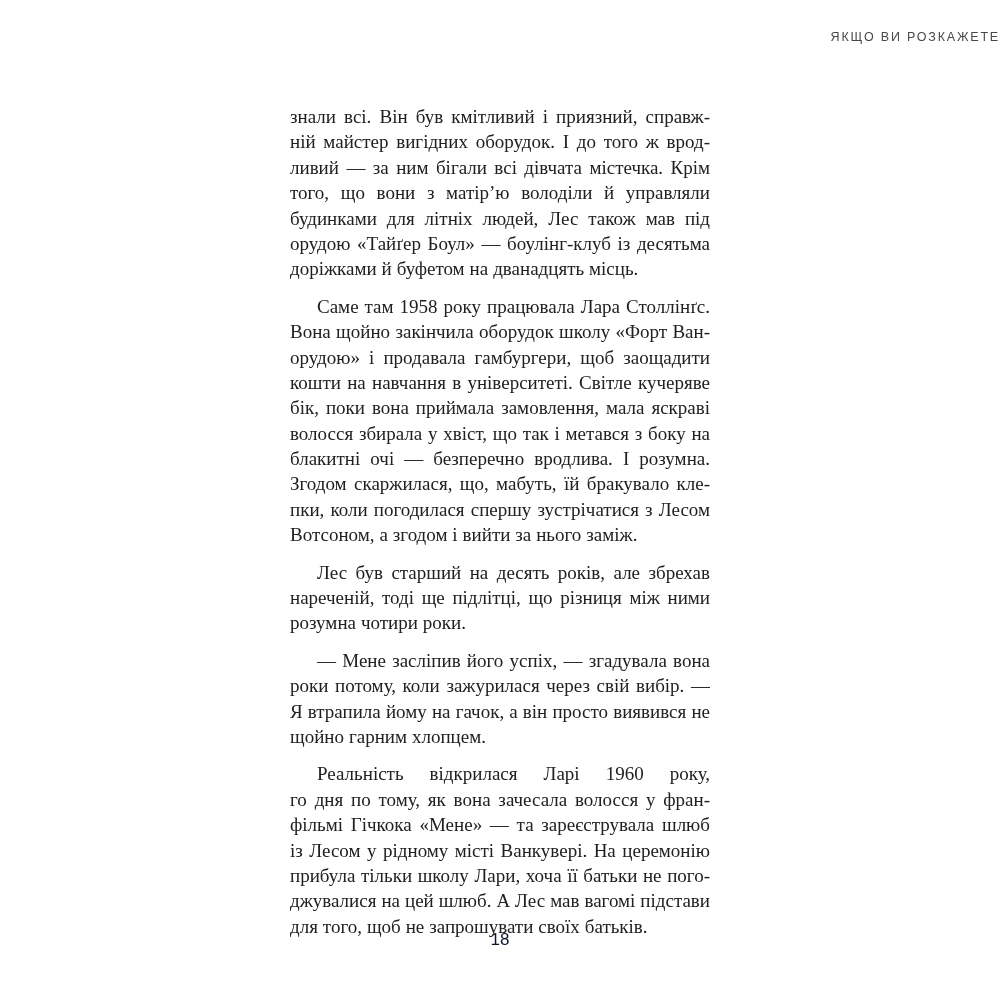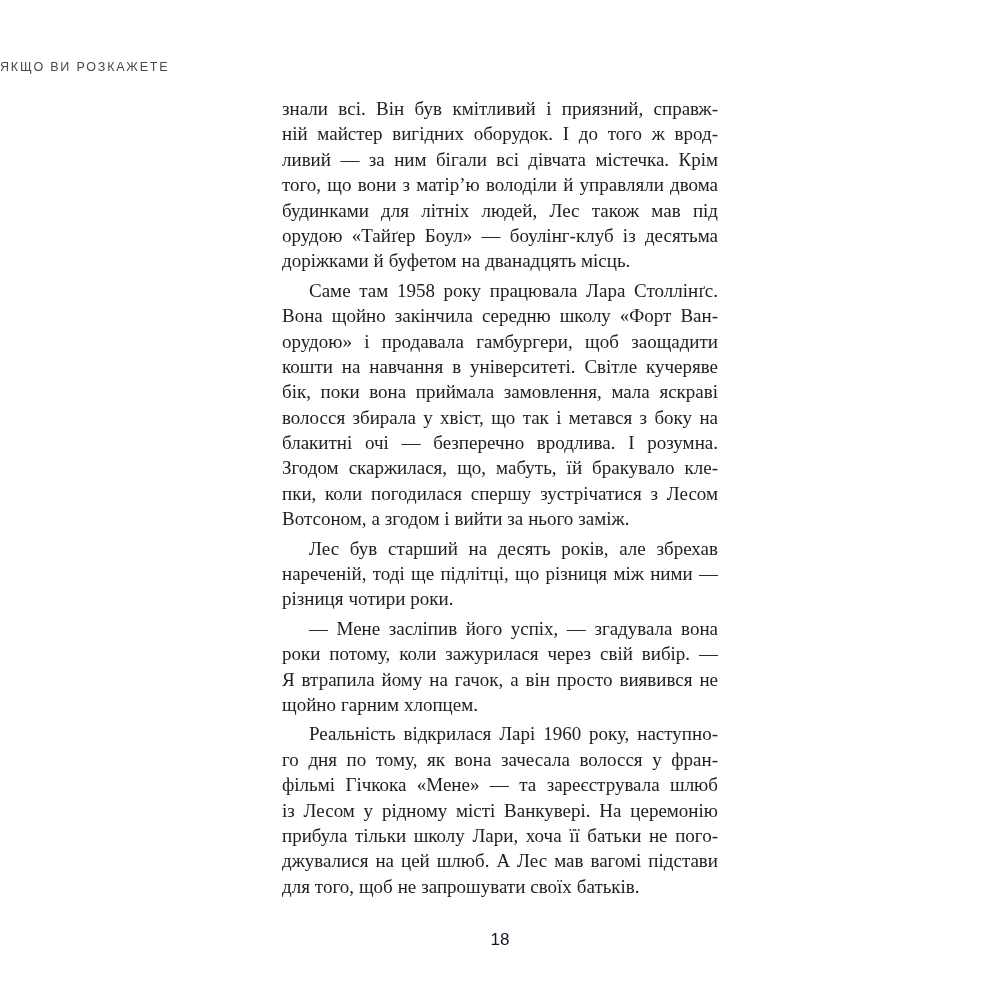--- a/index.html
+++ b/index.html
@@ -10,38 +10,38 @@
   .page {
     position: relative;
     width: 1000px;
     height: 1000px;
     background: #ffffff;
     overflow: hidden;
     font-family: "Liberation Serif", serif;
   }
   .running-header {
     position: absolute;
-    top: 60px;
+    top: 30px;
     left: 0;
     width: 1000px;
-    text-align: left;
+    text-align: right;
     font-family: "Liberation Sans", sans-serif;
     font-size: 12.5px;
     line-height: 15px;
     letter-spacing: 1.8px;
     color: #484848;
   }
   .text-block {
     position: absolute;
     top: 92px;
     left: 278px;
     width: 444px;
   }
   .paragraph {
-    margin: 4px;
+    margin: 12px;
     padding: 0;
   }
   .tl {
     font-family: "Liberation Serif", serif;
     font-size: 19px;
     line-height: 25.4px;
     height: 25.4px;
     overflow: hidden;
     color: #212121;
     text-align: justify;
@@ -78,34 +78,34 @@
         <div class="tl">знали всі. Він був кмітливий і приязний, справж-</div>
         <div class="tl">ній майстер вигідних оборудок. І до того ж врод-</div>
         <div class="tl">ливий — за ним бігали всі дівчата містечка. Крім</div>
         <div class="tl">того, що вони з матір’ю володіли й управляли двома</div>
         <div class="tl">будинками для літніх людей, Лес також мав під</div>
         <div class="tl">орудою «Тайґер Боул» — боулінг-клуб із десятьма</div>
         <div class="tl end">доріжками й буфетом на дванадцять місць.</div>
       </div>
       <div class="paragraph">
         <div class="tl ind">Саме там 1958 року працювала Лара Столлінґс.</div>
-        <div class="tl">Вона щойно закінчила середню школу «Форт Ван-</div>
+        <div class="tl">Вона щойно закінчила оборудок школу «Форт Ван-</div>
         <div class="tl">орудою» і продавала гамбургери, щоб заощадити</div>
         <div class="tl">кошти на навчання в університеті. Світле кучеряве</div>
         <div class="tl">бік, поки вона приймала замовлення, мала яскраві</div>
         <div class="tl">волосся збирала у хвіст, що так і метався з боку на</div>
         <div class="tl">блакитні очі — безперечно вродлива. І розумна.</div>
         <div class="tl">Згодом скаржилася, що, мабуть, їй бракувало кле-</div>
         <div class="tl">пки, коли погодилася спершу зустрічатися з Лесом</div>
         <div class="tl end">Вотсоном, а згодом і вийти за нього заміж.</div>
       </div>
       <div class="paragraph">
         <div class="tl ind">Лес був старший на десять років, але збрехав</div>
         <div class="tl">нареченій, тоді ще підлітці, що різниця між ними —</div>
-        <div class="tl end">різниця чотири роки.</div>
+        <div class="tl end">розумна чотири роки.</div>
       </div>
       <div class="paragraph">
         <div class="tl ind">— Мене засліпив його успіх, — згадувала вона</div>
         <div class="tl">роки потому, коли зажурилася через свій вибір. —</div>
         <div class="tl">Я втрапила йому на гачок, а він просто виявився не</div>
         <div class="tl end">щойно гарним хлопцем.</div>
       </div>
       <div class="paragraph">
         <div class="tl ind">Реальність відкрилася Ларі 1960 року, наступно-</div>
         <div class="tl">го дня по тому, як вона зачесала волосся у фран-</div>

